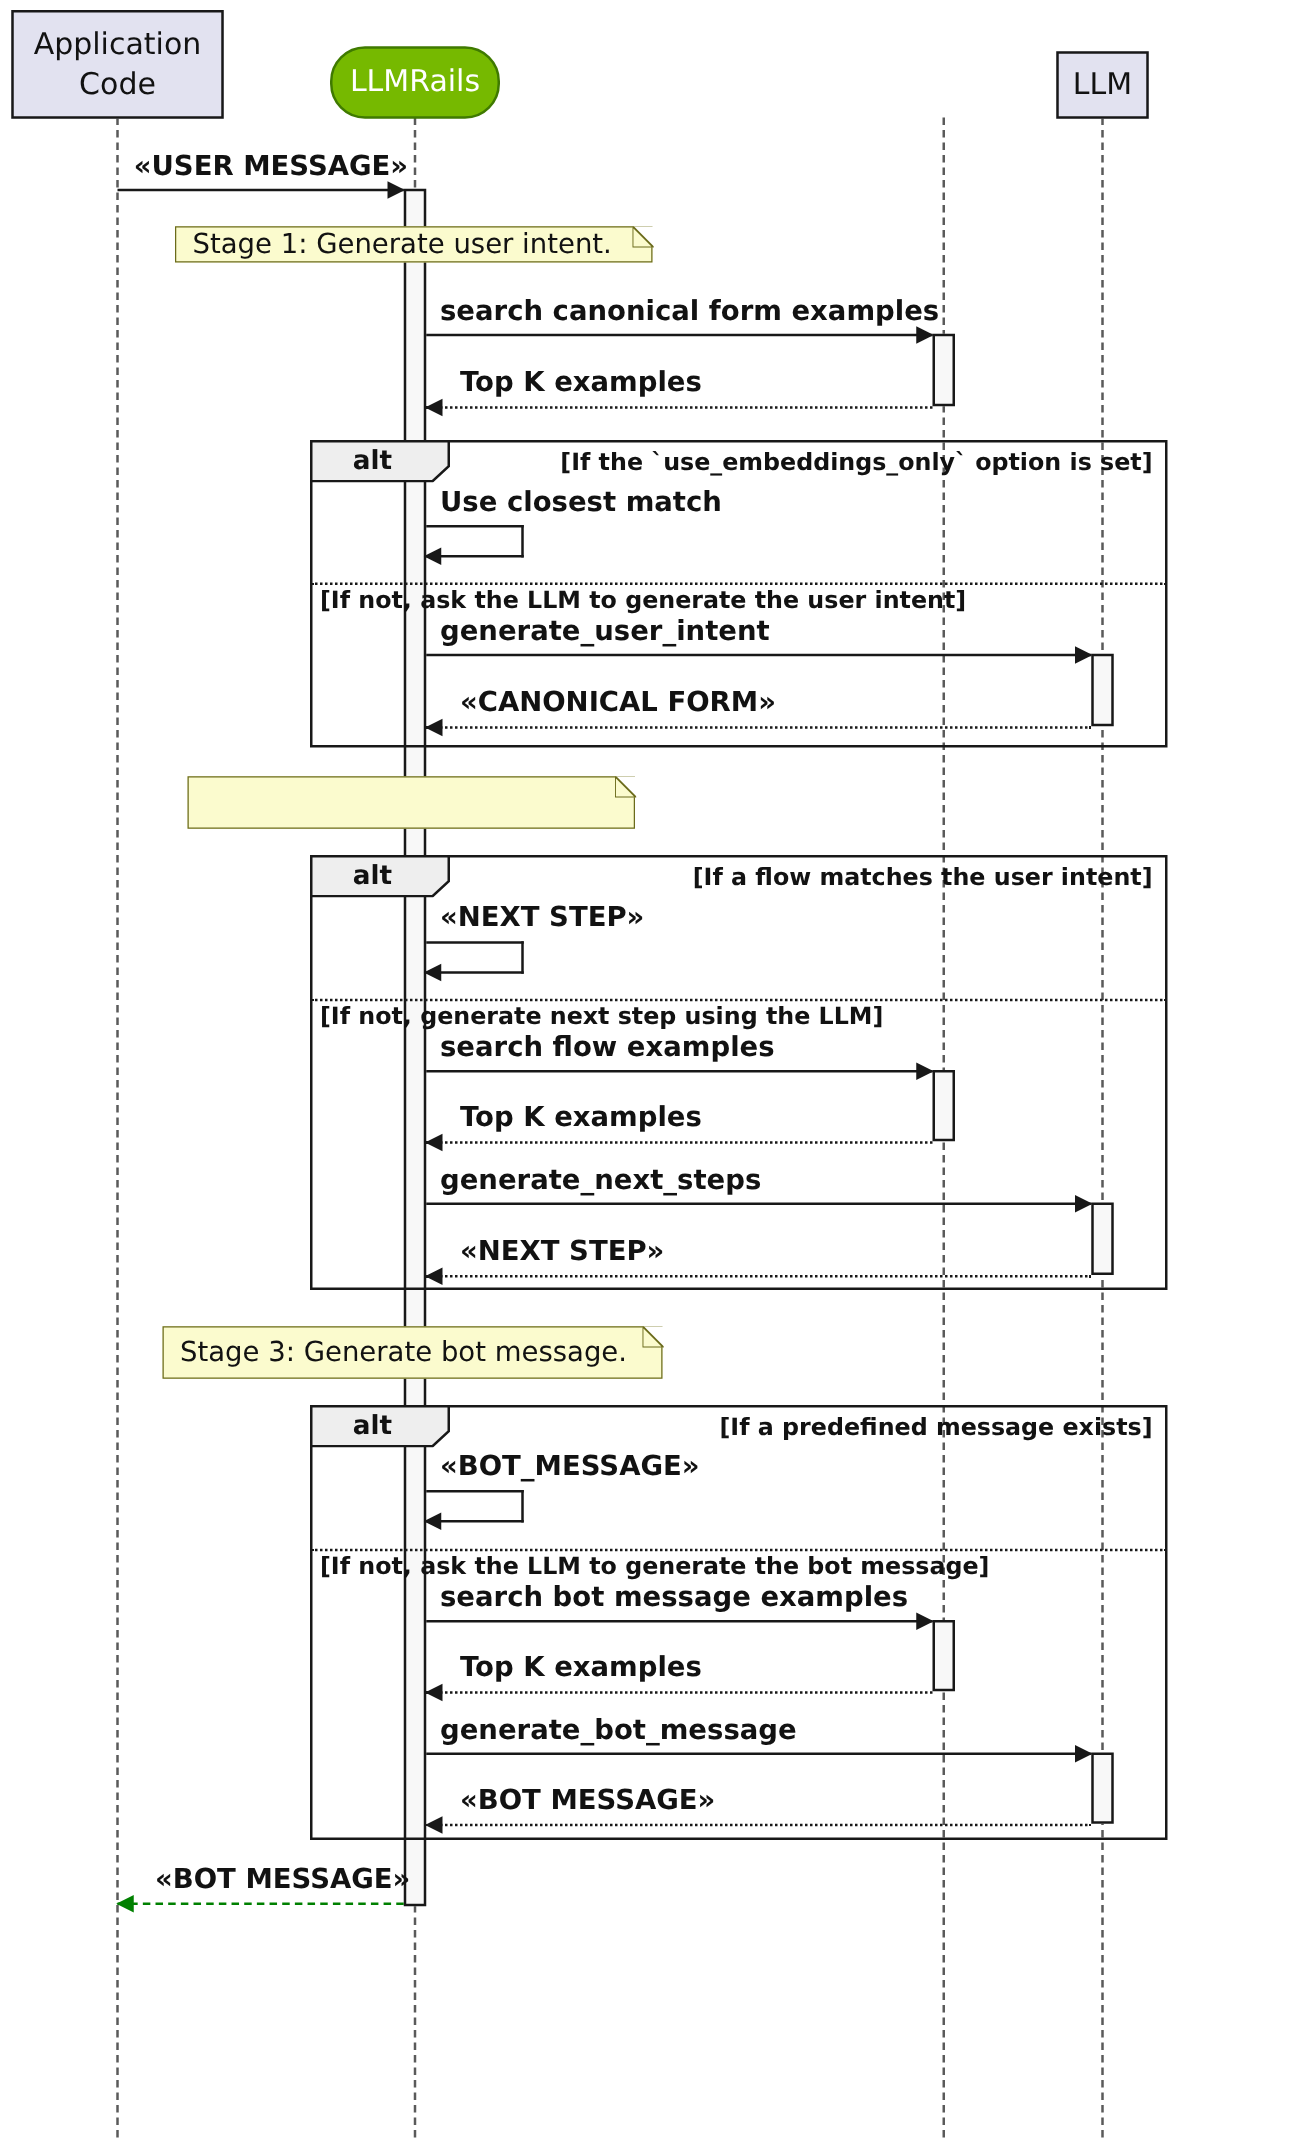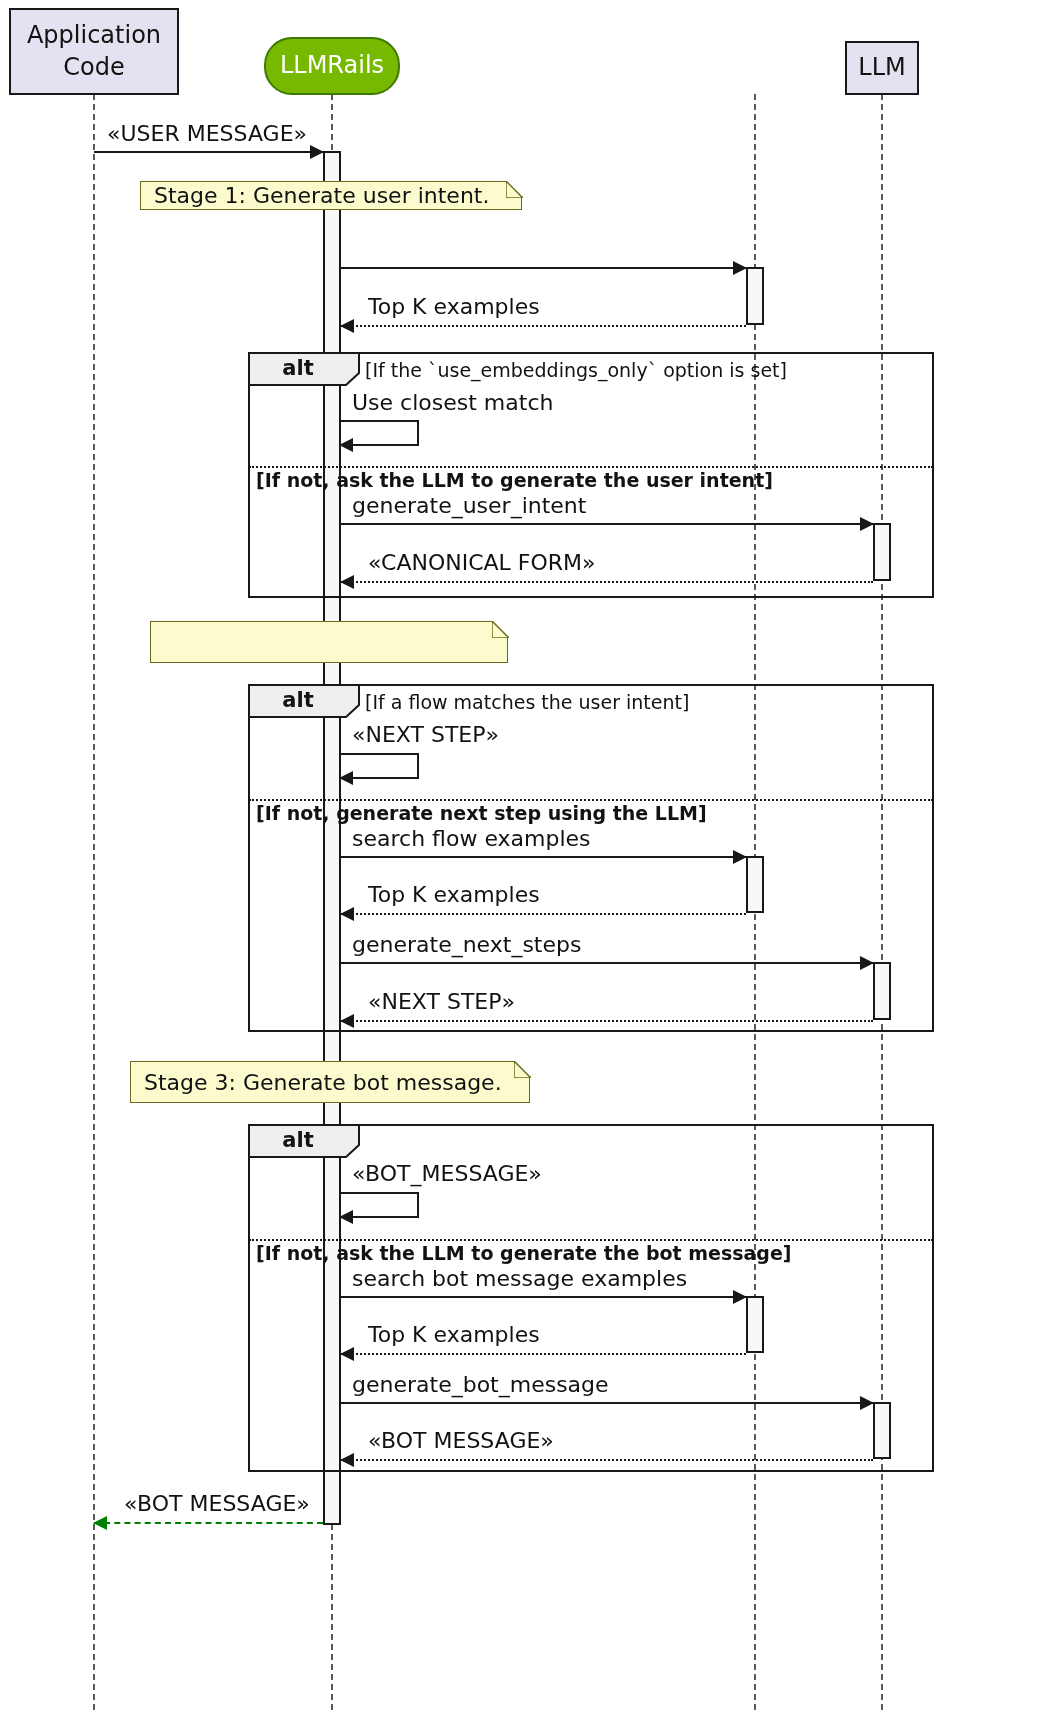--- a/index.html
+++ b/index.html
@@ -17,34 +17,34 @@
     display: flex; align-items: center; justify-content: center;
     text-align: center; font-size: 24px; line-height: 1.3;
   }
   .participant.green { background: var(--llmrails-fill, #76b900); border-color: var(--llmrails-border, #3f7a00); color: var(--llmrails-text, #fff); border-radius: 28px; }
   .act { position: absolute; width: 18px; background: var(--activation-fill, #f8f8f8); border: 2px solid var(--line, #181818); }
   .note {
     position: absolute; background: var(--note-fill, #fbfbce); border: 1.5px solid var(--note-border, #6b6b1b);
     display: flex; align-items: center; padding: 0 20px 0 13px; font-size: 22px; white-space: nowrap;
   }
   .fold { position: absolute; top: -1.5px; right: -1.5px; }
-  .lbl { position: absolute; font-size: 22px; white-space: nowrap; }
+  .lbl { position: absolute; font-size: 22px; white-space: nowrap; font-weight: bold; }
   .arrow { position: absolute; height: 0; border-top: 2px solid var(--line, #181818); }
   .arrow.ret { border-top-style: dotted; border-top-width: 2.5px; }
   .arrow.final { border-top-style: dashed; border-top-color: var(--final-arrow, #008000); }
   .head { position: absolute; width: 0; height: 0; border-top: 7px solid transparent; border-bottom: 7px solid transparent; }
   .head.r { right: -1px; top: -8px; border-left: 14px solid var(--line, #181818); }
   .head.l { left: -1px; top: -8px; border-right: 14px solid var(--line, #181818); }
   .head.green { border-right-color: var(--final-arrow, #008000); }
   .selfmsg { position: absolute; width: 78px; height: 26px; border: 2px solid var(--line, #181818); border-left: none; }
   .selfmsg .head { left: -2px; bottom: -8px; top: auto; border-right: 14px solid var(--line, #181818); }
   .frag { position: absolute; border: 2px solid var(--line, #181818); }
   .frag-header { position: absolute; left: -2px; top: -2px; }
   .frag-op { position: absolute; left: 0; top: 2px; width: 96px; text-align: center; font-weight: bold; font-size: 21px; }
-  .frag-cond { position: absolute; left: 115px; right: 10px; top: 5px; text-align: left; font-weight: normal; font-size: 19px; white-space: nowrap; }
+  .frag-cond { position: absolute; left: 115px; right: 10px; top: 5px; text-align: right; font-weight: bold; font-size: 19px; white-space: nowrap; }
   .frag-div { position: absolute; left: -1px; right: -1px; border-top: 2.5px dotted var(--line, #181818); }
   .frag-else { position: absolute; left: 6px; font-weight: bold; font-size: 19px; white-space: nowrap; }
 </style>
 </head>
 <body>
 
 <div class="canvas">
 
   <div class="lifeline" style="left:93px;top:94px;height:1616px"></div>
   <div class="lifeline" style="left:331px;top:94px;height:1616px"></div>
@@ -77,20 +77,21 @@
     <span class="frag-cond">[If a flow matches the user intent]</span>
     <div class="frag-div" style="top:113px"></div>
     <span class="frag-else" style="top:116px">[If not, generate next step using the LLM]</span>
   </div>
 
   <div class="frag" style="left:248px;top:1124px;width:686px;height:348px">
     <svg class="frag-header" width="112" height="34" viewBox="0 0 112 34">
       <path d="M1 1 H111 V21 L98 33 H1 Z" style="fill:var(--frag-header-fill,#eee);stroke:var(--line,#181818);stroke-width:2"></path>
     </svg>
     <span class="frag-op">alt</span>
+    <span class="frag-cond">[If a predefined message exists]</span>
     <div class="frag-div" style="top:113px"></div>
     <span class="frag-else" style="top:116px">[If not, ask the LLM to generate the bot message]</span>
   </div>
 
   <div class="note" style="left:140px;top:181px;width:382px;height:29px">
     <span>Stage 1: Generate user intent.</span>
     <svg class="fold" width="17" height="17" viewBox="0 0 17 17">
       <path d="M0 0 L17 0 L17 17 Z" style="fill:#ffffff"></path>
       <path d="M0 0 L17 17 L0 17 Z" style="fill:var(--note-fill,#fbfbce);stroke:var(--note-border,#6b6b1b);stroke-width:1.5"></path>
     </svg>
@@ -117,20 +118,21 @@
   </div>
   <div class="participant" style="left:845px;top:41px;width:74px;height:54px">
     <span>LLM</span>
   </div>
 
   <span class="lbl" style="left:107px;top:121px">«USER MESSAGE»</span>
   <div class="arrow" style="left:94px;top:151px;width:229px">
       <span class="head r"></span>
     </div>
 
+  <span class="lbl" style="left:352px;top:237px">search canonical form examples</span>
   <div class="arrow" style="left:341px;top:267px;width:405px">
       <span class="head r"></span>
     </div>
 
   <span class="lbl" style="left:368px;top:294px">Top K examples</span>
   <div class="arrow ret" style="left:341px;top:325px;width:405px">
       <span class="head l"></span>
     </div>
 
   <span class="lbl" style="left:352px;top:390px">Use closest match</span>

